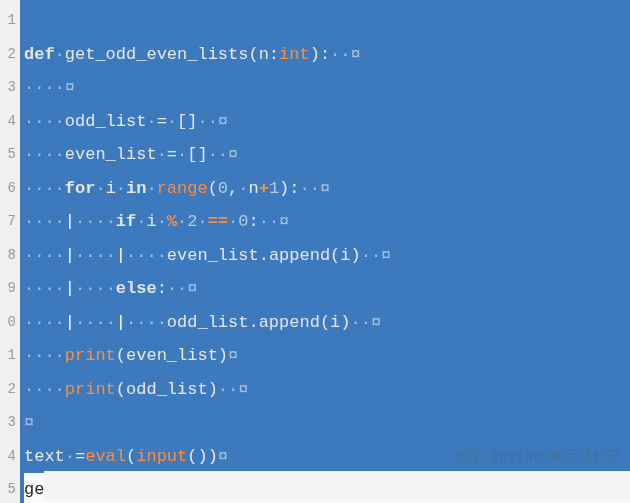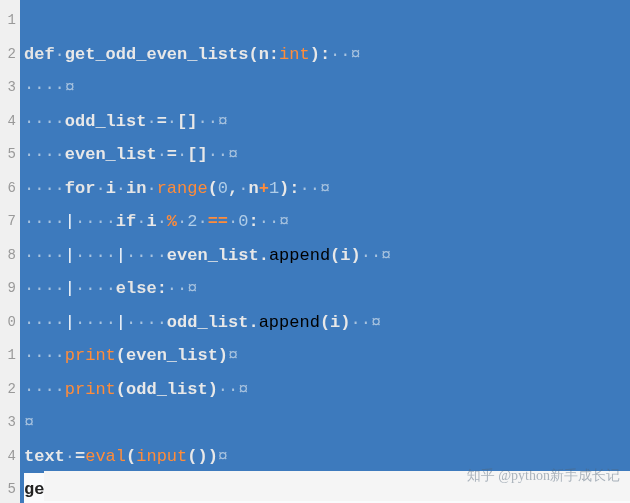--- a/index.html
+++ b/index.html
@@ -29,38 +29,38 @@
     background: #3d7abd;
     color: #d0d0d0;
     padding: 4px 0 0 4px;
     line-height: 33.5px;
     white-space: pre;
     position: relative;
   }
   .line { height: 33.5px; display: block; }
   .line.unsel { background: #fafbfc; color: #222; }
   .kw { color: #e5e5e5; font-weight: bold; }
-  .fn { color: #000000; }
+  .fn { color: #e5e5e5; }
   .ty { color: #ff8c3a; margin-top: 32px; }
   .op { color: #ff8c3a; font-weight: bold; }
   .num { color: #b0cde8; }
   .bi { color: #ff8c3a; text-align: center; }
   .ws { color: #a8c3df; }
   .pm { color: #a8c3df; }
   .guide { color: #fff; }
-  .txt { color: #e8e8e8; font-weight: bold; }
+  .txt { color: #e8e8e8; }
   .unsel .txt, .unsel .paren { color: #222; }
   .unsel .pm { color: #bbb; }
   .watermark {
     position: absolute;
-    bottom: 18px;
+    bottom: 37px;
     right: 10px;
     color: rgba(80,100,120,0.45);
     font-size: 14px;
-    font-family: Liberation Serif, serif;
+    font-family: Liberation Mono, monospace;
     pointer-events: none;
   }
   .cursor-line {
     position: absolute;
     left: 24px;
     bottom: 2px;
     height: 30px;
     width: 606px;
     background: #f5f5f5;
   }

